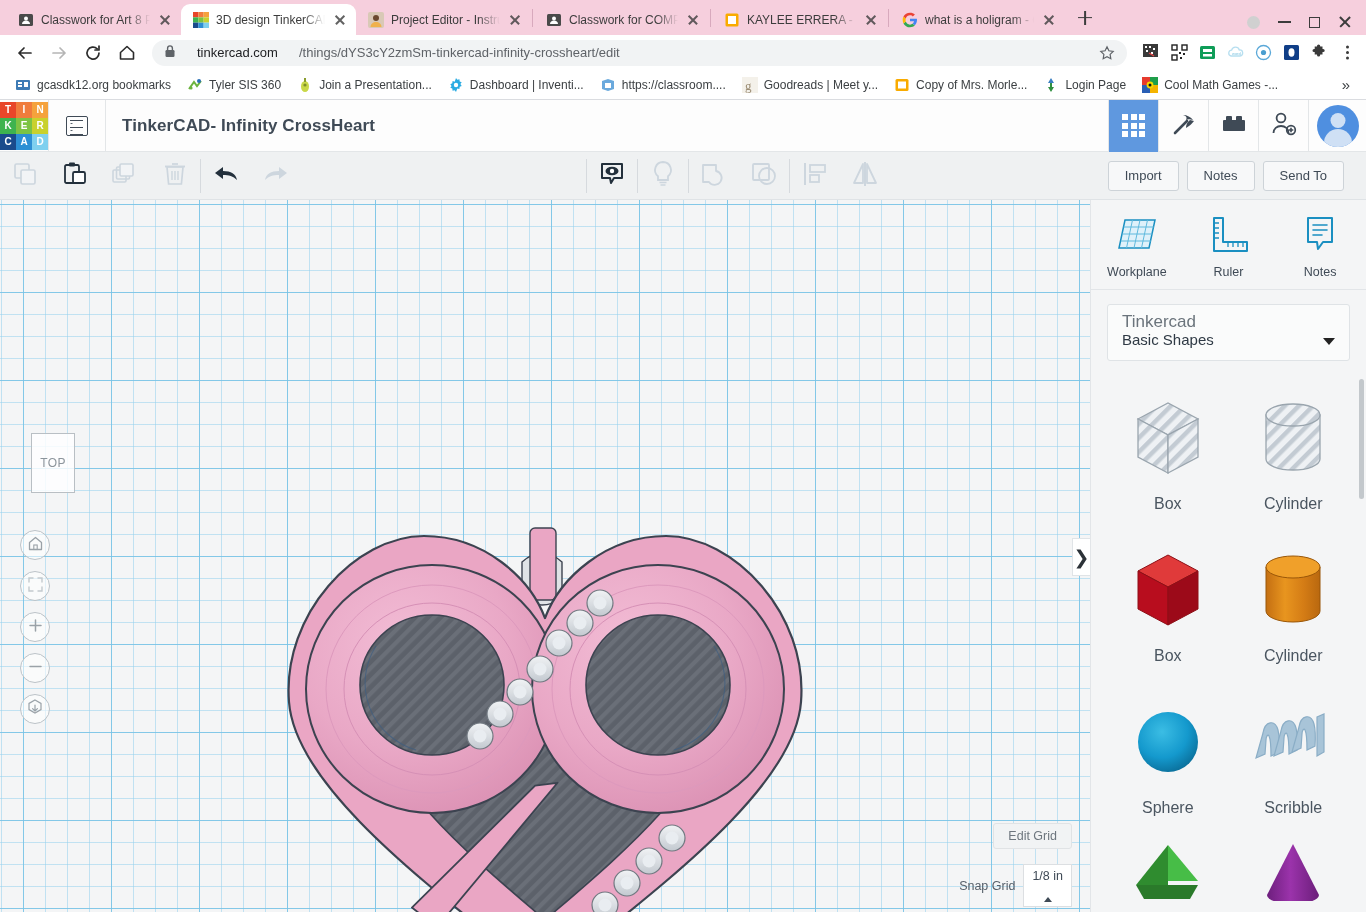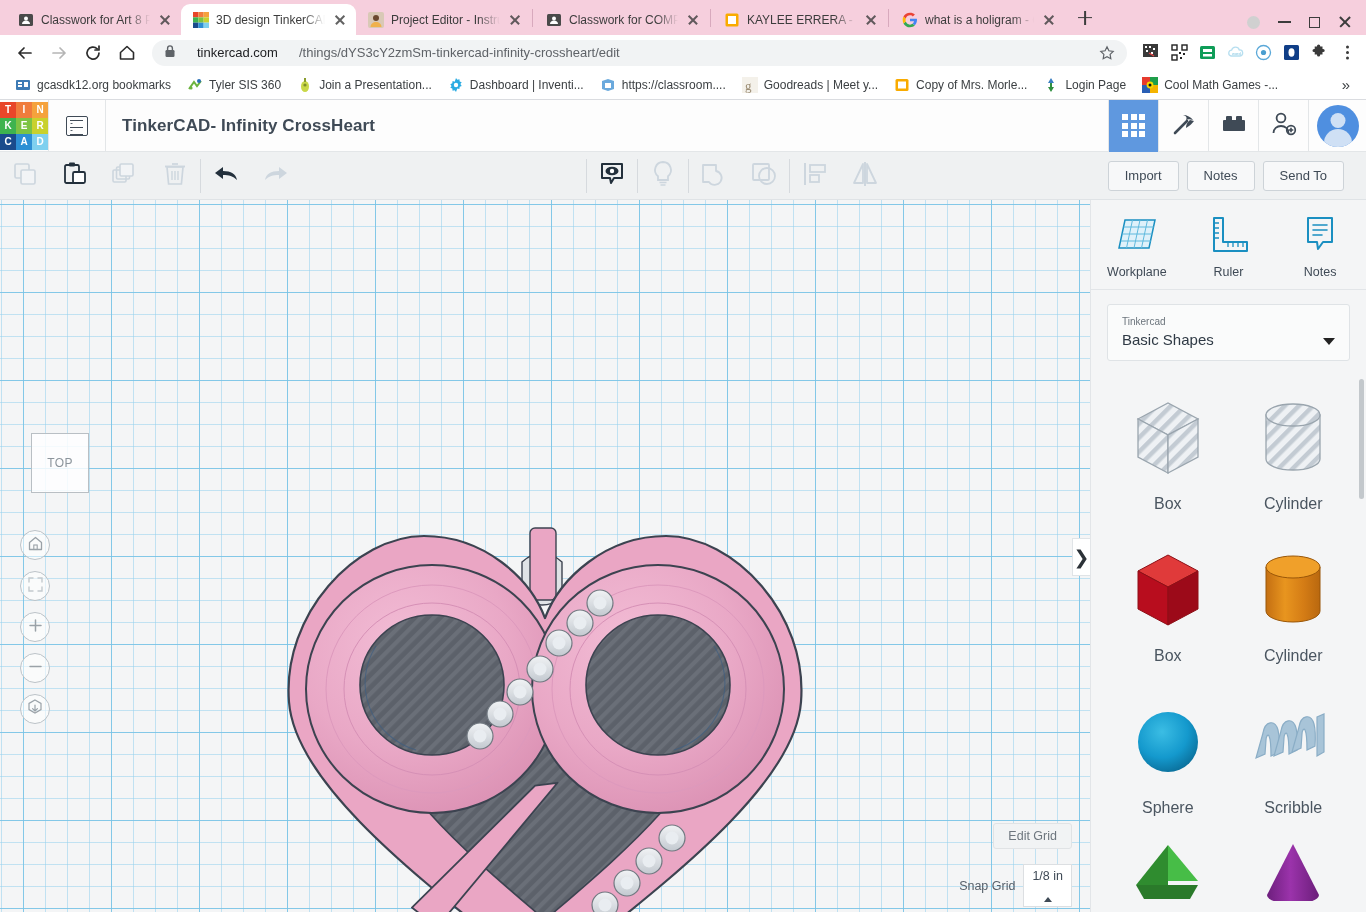--- a/index.html
+++ b/index.html
@@ -155,21 +155,21 @@
     background-color: #f4f5f6;
     background-image:
       linear-gradient(to right, rgba(120,195,230,.85) 1px, transparent 1px),
       linear-gradient(to bottom, rgba(120,195,230,.85) 1px, transparent 1px),
       linear-gradient(to right, rgba(150,210,238,.55) 1px, transparent 1px),
       linear-gradient(to bottom, rgba(150,210,238,.55) 1px, transparent 1px);
     background-size: 88px 88px, 88px 88px, 22px 22px, 22px 22px;
     background-position: 23px 4px, 23px 4px, 23px 4px, 23px 4px;
   }
   .viewcube {
-    position: absolute; left: 31px; top: 233px; width: 58px; height: 60px;
+    position: absolute; left: 31px; top: 233px; width: 44px; height: 60px;
     background: rgba(255,255,255,.82); border: 1px solid #b9bfc4;
     display: flex; align-items: center; justify-content: center;
     font-size: 12px; color: #8c959c; letter-spacing: .4px;
   }
   .vp-ctrls { position: absolute; left: 20px; top: 330px; display: flex; flex-direction: column; gap: 11px; }
   .vp-btn {
     width: 30px; height: 30px; border-radius: 50%; border: 1px solid #bcc3c8;
     background: rgba(255,255,255,.55); display: flex; align-items: center; justify-content: center;
   }
   .panel-toggle {
@@ -201,21 +201,21 @@
   }
   .sp-tools { display: flex; padding: 14px 0 10px; background: #f4f5f6; }
   .sp-tool { flex: 1; display: flex; flex-direction: column; align-items: center; gap: 8px; }
   .sp-tool span { font-size: 12.5px; color: #3f4a56; }
   .sp-sep { height: 1px; background: #e2e5e8; }
   .sp-dropdown {
     margin: 14px 16px 10px; background: #fafbfb; border: 1px solid #dfe3e6; border-radius: 3px;
     padding: 8px 14px 10px; display: flex; align-items: flex-end;
   }
   .sp-dd-col { flex: 1; }
-  .sp-dd-sub { font-size: 10px; color: #6b747c; line-height: 17px; }
+  .sp-dd-sub { font-size: 17px; color: #6b747c; line-height: 17px; }
   .sp-dd-main { font-size: 15px; color: #2f3a45; line-height: 20px; }
   .sp-dd-caret { width: 0; height: 0; border-left: 6px solid transparent; border-right: 6px solid transparent; border-top: 7px solid #222; margin-bottom: 5px; }
   .shape-grid {
     flex: 1 1 auto; display: grid; grid-template-columns: 1fr 1fr;
     row-gap: 0; padding: 14px 10px 0 14px; position: relative; overflow: hidden;
   }
   .shape-cell { display: flex; flex-direction: column; align-items: center; justify-content: flex-start; height: 152px; }
   .shape-art { height: 108px; display: flex; align-items: center; justify-content: center; }
   .shape-label { font-size: 16px; color: #4a5560; margin-top: 2px; }
   .sp-scrollbar {

